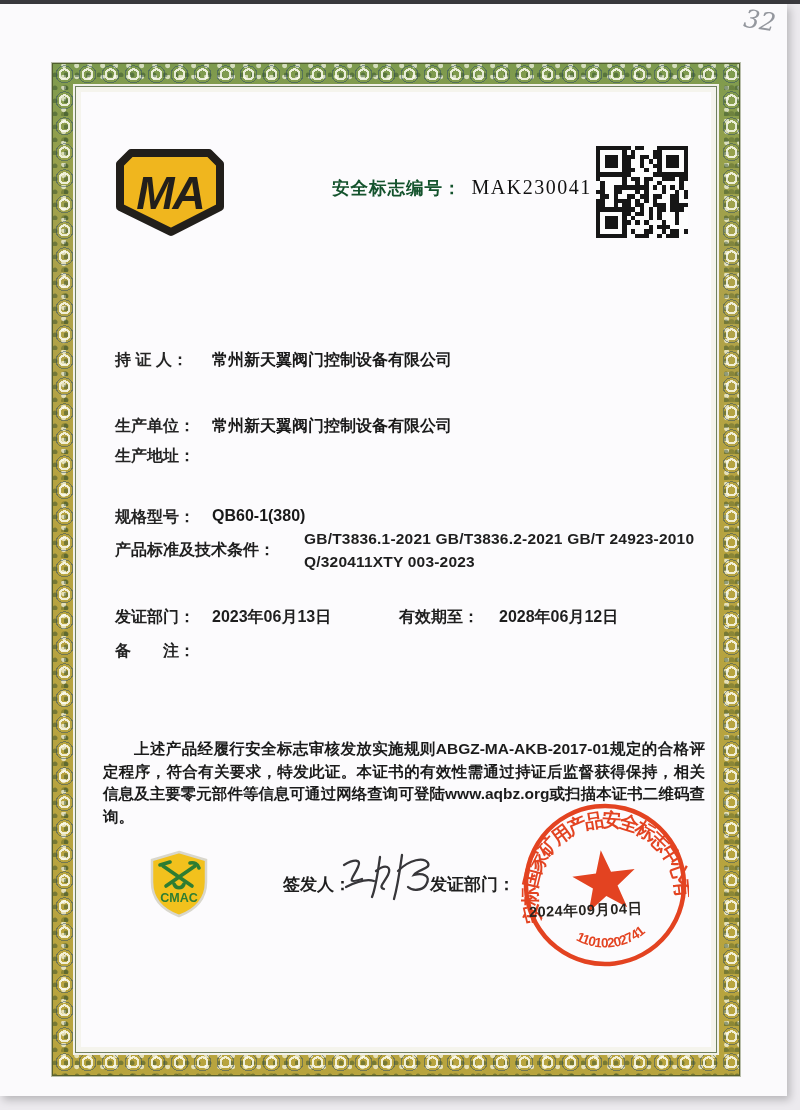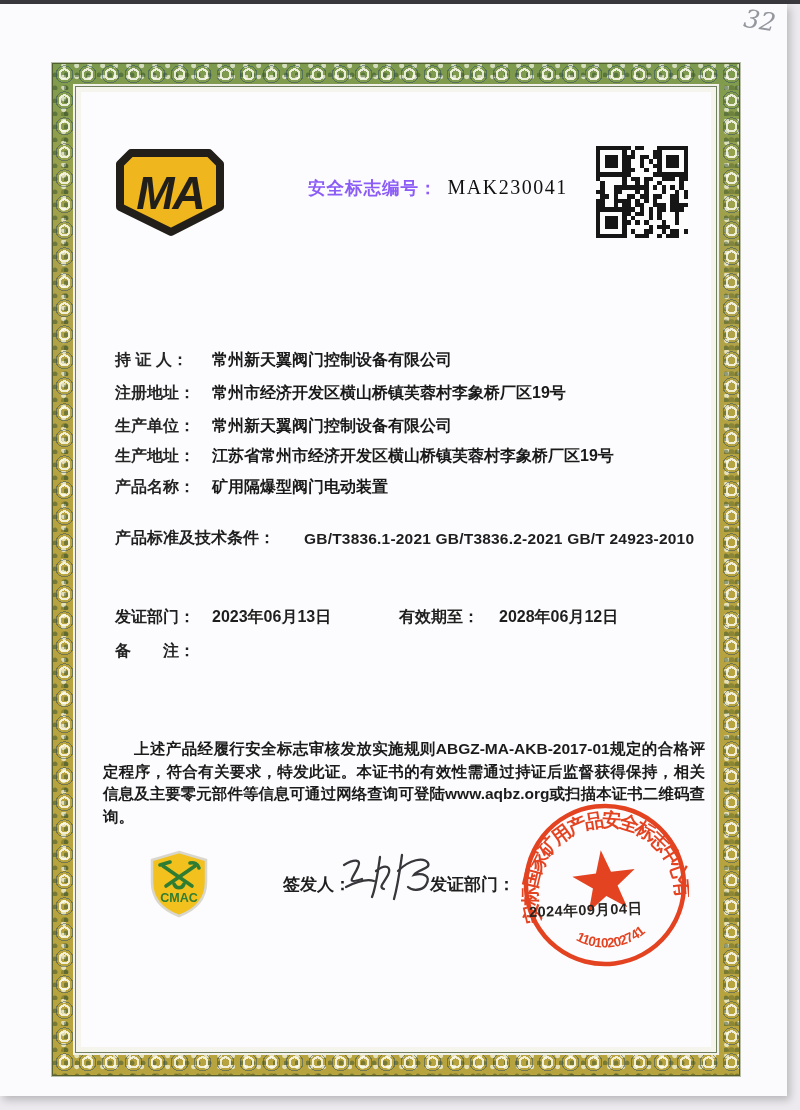--- a/index.html
+++ b/index.html
@@ -19,21 +19,21 @@
            radial-gradient(circle at 50% 40%, rgba(255,255,255,0) 0 4px, rgba(252,252,240,.85) 4px 6px, rgba(255,255,255,0) 6px 8px, rgba(44,74,98,.5) 8px 9px, rgba(0,0,0,0) 9px),
            radial-gradient(circle at 18% 85%, rgba(40,70,40,.45) 0 2px, rgba(0,0,0,0) 3px),
            radial-gradient(circle at 82% 15%, rgba(250,250,235,.7) 0 2px, rgba(0,0,0,0) 3px),
            radial-gradient(circle at 50% 95%, rgba(60,80,35,.35) 0 3px, rgba(0,0,0,0) 4px);
          background-size:23px 26px, 11px 13px, 13px 11px, 23px 26px;}
   .frame-inner{position:absolute;inset:29px;background:#fcfbfd;
          box-shadow:0 0 0 5px #f5f4ed, 0 0 0 6px #70805e, 0 0 0 8px #f2f1ea;}
   
   .ma-badge{position:absolute;left:114px;top:148px;}
   .mark-no{position:absolute;left:308px;top:176px;display:flex;align-items:baseline;gap:10px;}
-  .mark-no .lbl{font-size:17.5px;font-weight:600;letter-spacing:1px;color:#8b5cf6;}
+  .mark-no .lbl{font-size:17.5px;font-weight:600;letter-spacing:1px;color:#14532d;margin-left:24px;}
   .mark-no .val{font-family:"Liberation Serif",serif;font-size:20px;letter-spacing:1.5px;color:#111;}
   .qr{position:absolute;left:596px;top:146px;width:92px;height:92px;
       display:grid;grid-template:repeat(21,1fr)/repeat(21,1fr);background:#fdfdfd;}
   .qr i{background:#161616;}
   
   .title{position:absolute;left:52px;top:263px;width:688px;text-align:center;
          font-family:"Liberation Serif",serif;font-size:37px;font-weight:800;
          letter-spacing:5px;color:#141414;}
   
   .row{position:absolute;left:115px;display:flex;font-size:16px;}
@@ -320,41 +320,37 @@
       <i style="grid-area:21/17"></i>
       <i style="grid-area:21/18"></i>
       <i style="grid-area:21/19"></i>
     </div>
 
 
   <div class="row" style="top:350px">
     <span class="lbl">持 证 人：</span>
     <span class="val">常州新天翼阀门控制设备有限公司</span>
   </div>
-  <div class="row" style="top:383px">
-    <span class="lbl">注册地址：</span>
-    <span class="val">常州市经济开发区横山桥镇芙蓉村李象桥厂区19号</span>
-  </div>
   <div class="row" style="top:416px">
     <span class="lbl">生产单位：</span>
     <span class="val">常州新天翼阀门控制设备有限公司</span>
   </div>
   <div class="row" style="top:446px">
     <span class="lbl">生产地址：</span>
-    <span class="val">江苏省常州市经济开发区横山桥镇芙蓉村李象桥厂区19号</span>
-  </div>
-  <div class="row" style="top:477px">
-    <span class="lbl">产品名称：</span>
-    <span class="val">矿用隔爆型阀门电动装置</span>
+  </div>
+  <div class="row" style="top:507px">
+    <span class="lbl">规格型号：</span>
+    <span class="val">QB60-1(380)</span>
   </div>
 
   <div class="row-standards">
     <span class="lbl">产品标准及技术条件：</span>
     <div class="std-lines">
       <div>GB/T3836.1-2021 GB/T3836.2-2021 GB/T 24923-2010</div>
+      <div>Q/320411XTY 003-2023</div>
     </div>
   </div>
 
 
   <div class="row-dates">
     <span class="lbl1">发证部门：</span>
     <span class="val1">2023年06月13日</span>
     <span class="lbl2">有效期至：</span>
     <span class="val2">2028年06月12日</span>
   </div>

